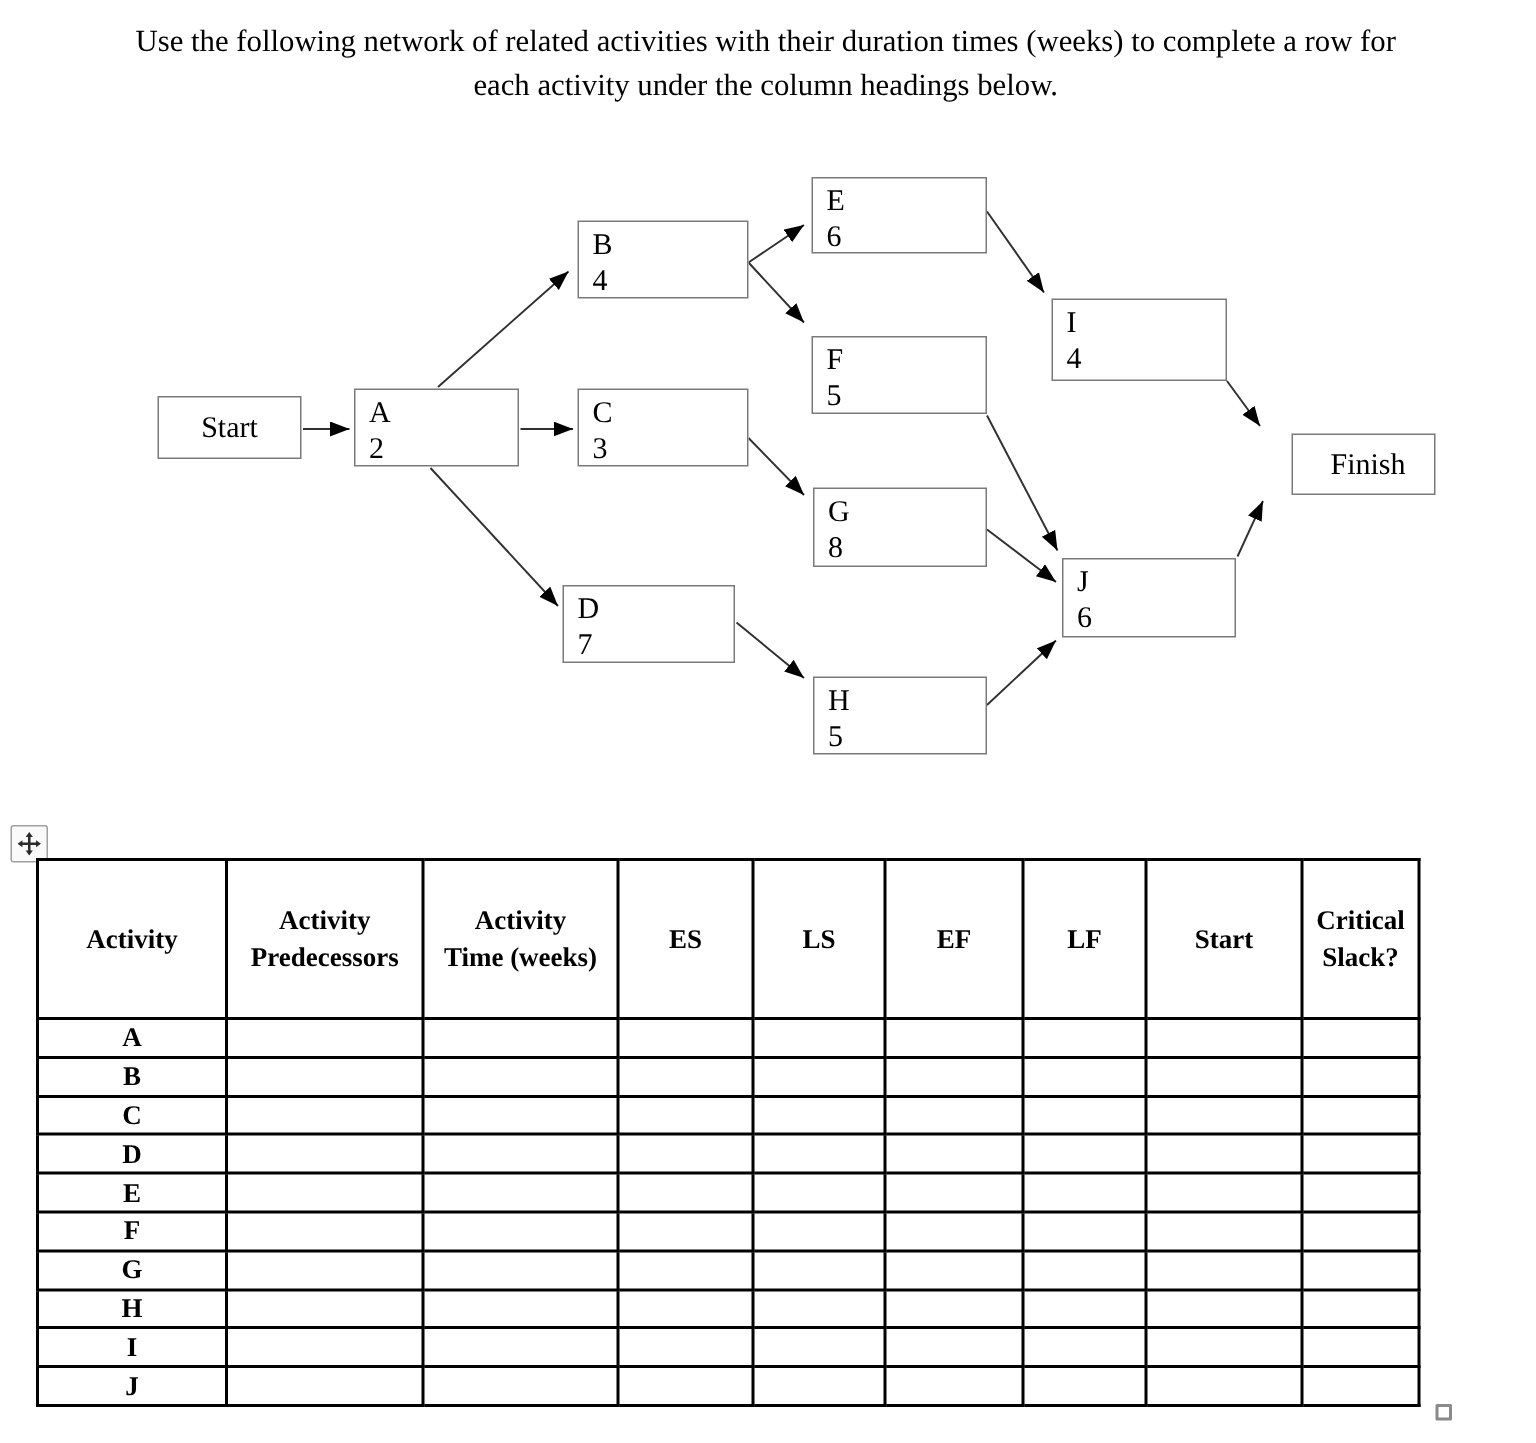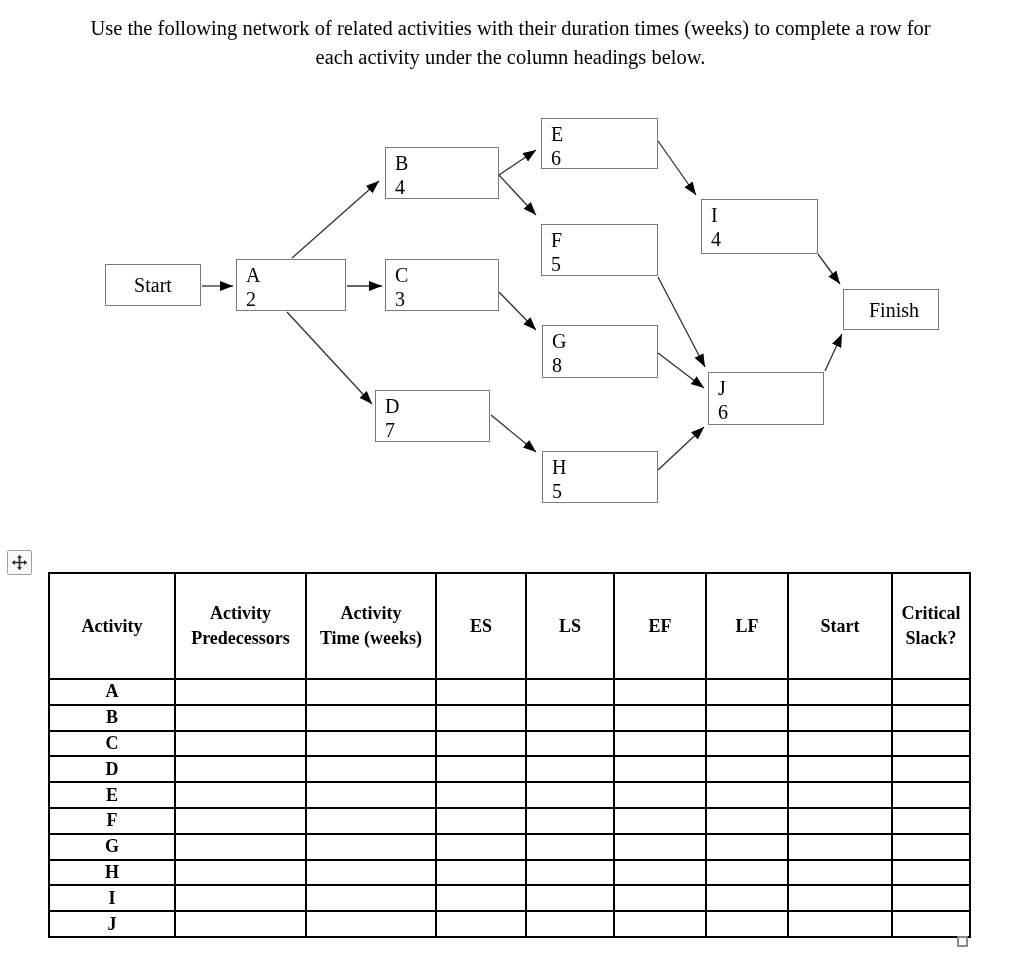--- a/index.html
+++ b/index.html
@@ -24,21 +24,21 @@
   .move-handle{
     position:absolute;left:7px;top:550px;width:25px;height:25px;box-sizing:border-box;
     border:1px solid #a0a0a0;background:#fafafa;border-radius:2px;
     display:flex;align-items:center;justify-content:center;
   }
   .resize-handle{
     position:absolute;left:957px;top:936px;width:11px;height:11px;box-sizing:border-box;
     border:2px solid #8a8a8a;background:#fff;border-radius:1px;
   }
   table.activity{
-    position:absolute;left:48px;top:572px;width:921px;
+    position:absolute;left:24px;top:572px;width:921px;
     border-collapse:collapse;table-layout:fixed;
   }
   table.activity th, table.activity td{
     border:2px solid #000;padding:0;background:#fff;
     text-align:center;vertical-align:middle;
     font-weight:bold;font-size:18px;
   }
   table.activity thead th{height:104px;white-space:pre-line;line-height:25px;}
   table.activity tbody tr{height:25.8px;}
 </style>
@@ -107,21 +107,21 @@
       <span class="ndur">5</span>
     </div>
     <div class="node" style="left: 701px; top: 199px; width: 117px; height: 55px;">
       <span class="nletter">I</span>
       <span class="ndur">4</span>
     </div>
     <div class="node" style="left: 708px; top: 372px; width: 116px; height: 53px;">
       <span class="nletter">J</span>
       <span class="ndur">6</span>
     </div>
-    <div class="node terminal t-left" style="left: 843px; top: 289px; width: 96px; height: 41px; padding-left: 25px;">
+    <div class="node terminal t-left" style="left: 861px; top: 289px; width: 96px; height: 41px; padding-left: 25px;">
       <span>Finish</span>
     </div>
   </div>
 
 <div class="move-handle">
   <svg width="17" height="17" viewBox="0 0 24 24">
     <path d="M12 1 L15.4 5.6 H13.2 V10.8 H18.4 V8.6 L23 12 L18.4 15.4 V13.2 H13.2 V18.4 H15.4 L12 23 L8.6 18.4 H10.8 V13.2 H5.6 V15.4 L1 12 L5.6 8.6 V10.8 H10.8 V5.6 H8.6 Z" fill="#2b2b2b"></path>
   </svg>
 </div>
 

